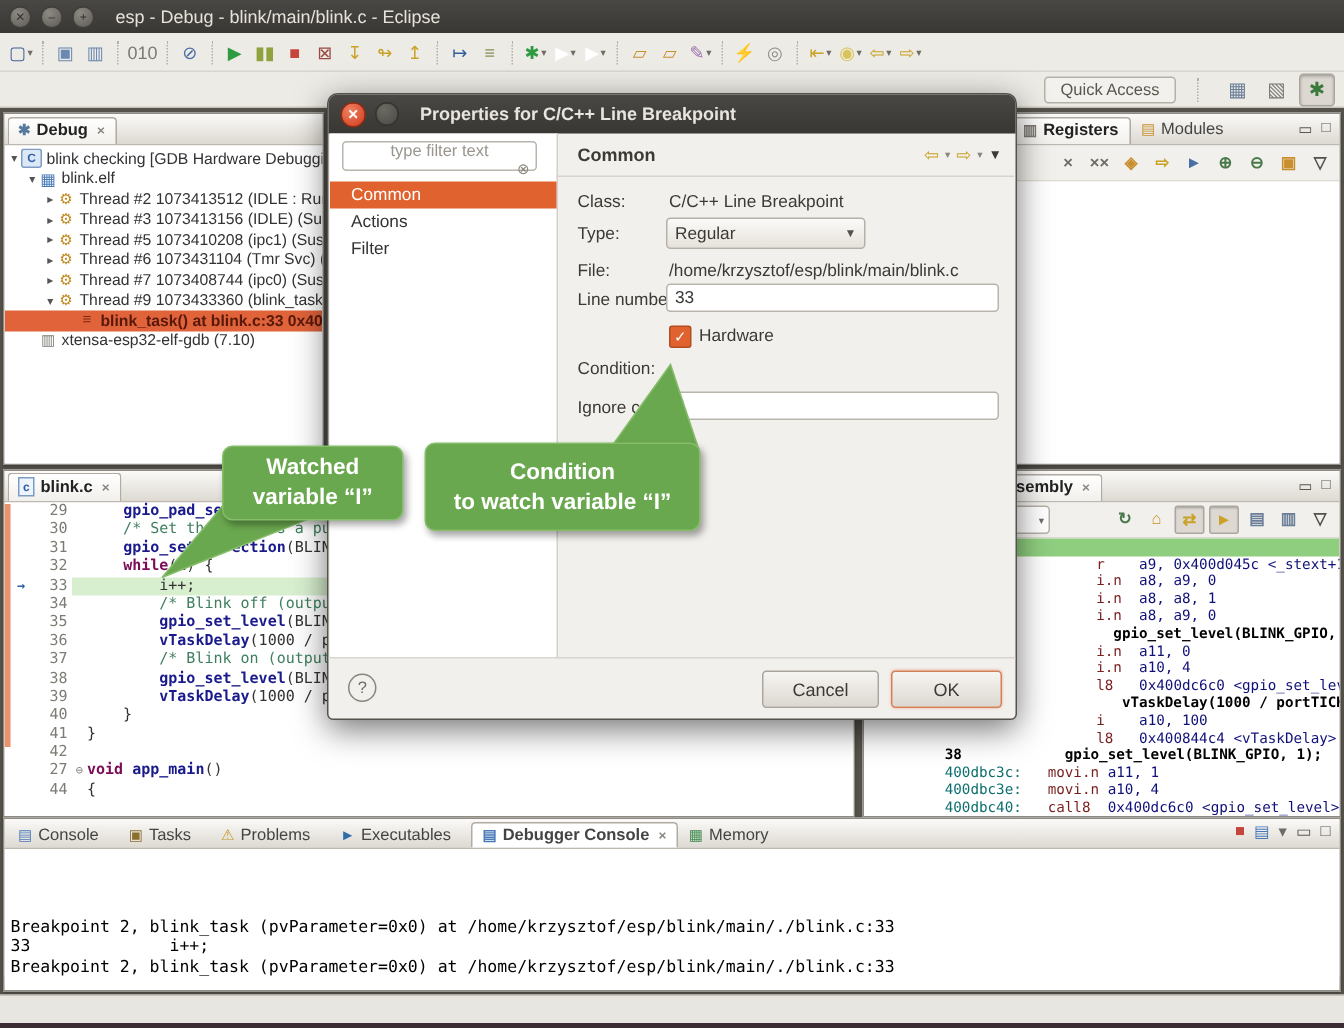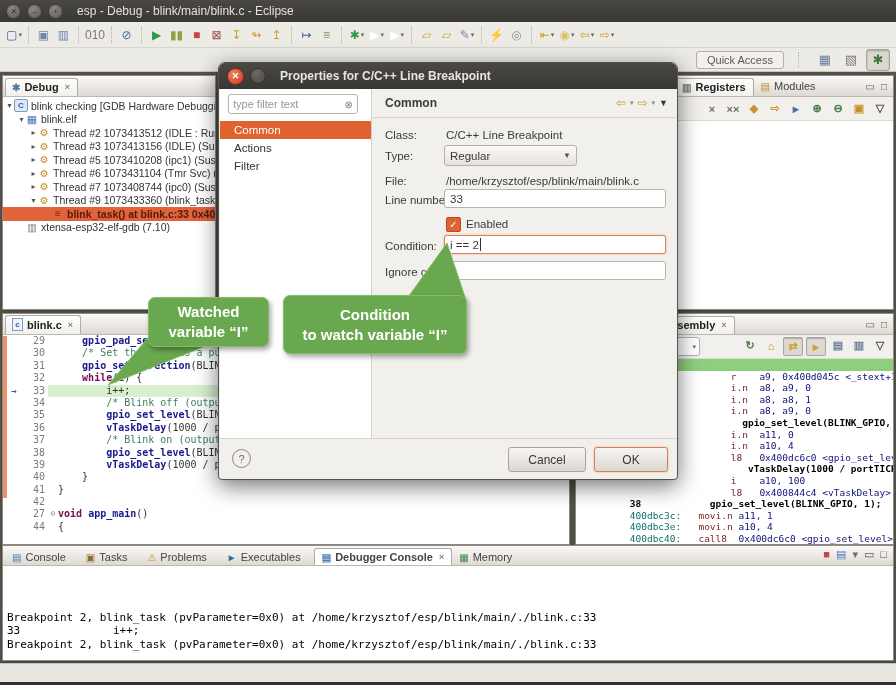--- a/index.html
+++ b/index.html
@@ -120,21 +120,21 @@
     display:flex;align-items:center;color:#e8e5df;font-weight:bold;font-size:12px;}
   #dlgclose{width:15px;height:15px;border-radius:50%;margin-left:8px;
     background:radial-gradient(circle at 35% 30%,#f08060,#cf3c1e);border:1px solid #8e2a12;
     color:#fff;font-size:9px;display:inline-flex;align-items:center;justify-content:center;}
   #dlgmax{width:14px;height:14px;border-radius:50%;margin-left:6px;margin-right:14px;
     background:radial-gradient(circle at 35% 30%,#6d6a64,#4a4843);border:1px solid #35332f;}
   #dlgleft{position:absolute;left:1px;top:26px;width:151px;height:350px;background:#fff;
     border-right:1px solid #d5d1ca;}
   #dlgfilter{position:absolute;left:8px;top:5px;width:130px;height:20px;background:#fff;
     border:1px solid #b9b5ad;border-radius:3px;display:flex;align-items:center;padding:0 4px;
-    box-sizing:border-box;font-size:11px;color:#9a968e;}
+    box-sizing:border-box;font-size:11px;color:#9a968e;flex-direction:column;}
   #dlgfilter .clr{margin-left:auto;color:#8a867e;font-size:10px;}
   .dlgitem{height:18px;display:flex;align-items:center;padding-left:14px;font-size:11.5px;color:#333;}
   .dlgitem.sel{background:#e0622e;color:#fff;}
   #dlgright{position:absolute;left:152px;top:26px;width:305px;height:350px;}
   #dlghead{height:28px;border-bottom:1px solid #d8d4cd;display:flex;align-items:center;padding:0 8px 0 14px;}
   #dlghead .hname{font-weight:bold;font-size:12px;color:#3c3a35;}
   .navarr{margin-left:auto;display:flex;gap:4px;align-items:center;color:#c9a227;font-size:12px;}
   .navarr .dd{font-size:7px;color:#8a867e;}
   .frow{position:absolute;font-size:11.5px;color:#3c3a35;}
   .flabel{position:absolute;left:14px;}
@@ -833,28 +833,24 @@
       <span class="fvalue">/home/krzysztof/esp/blink/main/blink.c</span>
     </div>
     <div class="frow" style="top:100px;width:100%;height:24px;">
       <span class="flabel" style="top:5px;">Line number:</span>
       <span class="finput">
         <span>33</span>
       </span>
     </div>
     <div class="frow" style="top:128px;width:100%;height:18px;">
       <span class="chk">✓</span>
-      <span class="fvalue" style="left:95px;top:1px;">Enabled</span>
+      <span class="fvalue" style="left:95px;top:1px;">Hardware</span>
     </div>
     <div class="frow" style="top:146px;width:100%;height:24px;">
       <span class="flabel" style="top:5px;">Condition:</span>
-      <span class="finput focus">
-        <span>i == 2</span>
-        <span class="caret"></span>
-      </span>
     </div>
     <div class="frow" style="top:172px;width:100%;height:24px;">
       <span class="flabel" style="top:5px;">Ignore count:</span>
       <span class="finput">
         <span>0</span>
       </span>
     </div>
   </div>
   <div id="dlgfooter">
     <span id="dlghelp">?</span>

